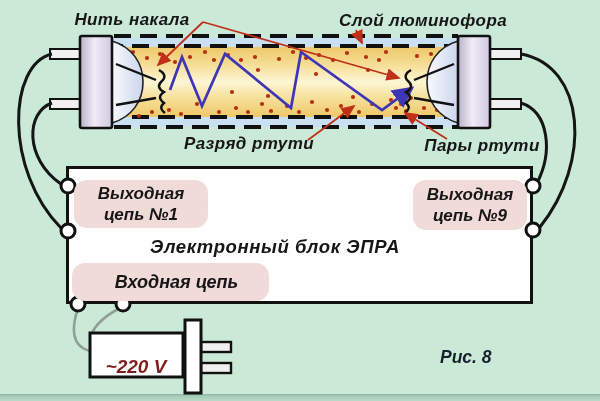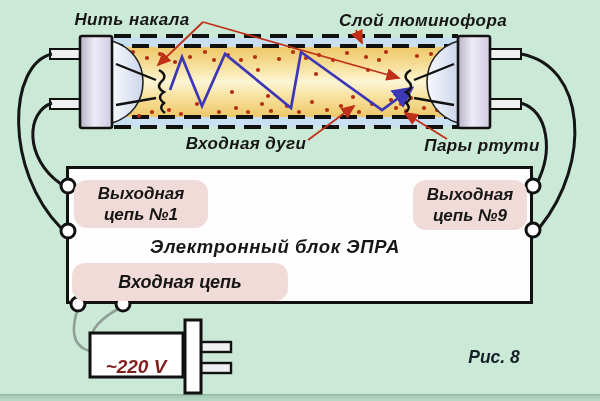--- a/index.html
+++ b/index.html
@@ -25,21 +25,21 @@
   .ballast-title{
     position:absolute;z-index:3;left:150px;top:236px;width:320px;
     text-align:left;color:#161616;font-weight:bold;font-style:italic;
     font-size:18.5px;letter-spacing:.6px;white-space:nowrap;
   }
   .plug-label{
     position:absolute;z-index:3;left:92px;top:356px;width:88px;text-align:center;
     color:#7f1d1d;font-weight:bold;font-style:italic;font-size:19px;white-space:nowrap;
   }
   .fig-caption{
-    position:absolute;z-index:3;left:452px;top:347px;width:84px;text-align:center;
+    position:absolute;z-index:3;left:440px;top:347px;width:84px;text-align:left;
     color:#16202a;font-weight:bold;font-style:italic;font-size:17.5px;white-space:nowrap;
   }
   .bottom-strip{
     position:absolute;z-index:0;left:0;bottom:0;width:600px;height:7px;
     background:linear-gradient(180deg,#8fb4a2 0%,#a9cebb 40%,#b9d9c8 100%);
   }
   svg.diagram{position:absolute;left:0;top:0;z-index:2;}
 </style>
 </head>
 <body>
@@ -203,32 +203,32 @@
       <circle cx="68" cy="231" r="7"></circle>
       <circle cx="533" cy="186" r="7"></circle>
       <circle cx="533" cy="230" r="7"></circle>
       <circle cx="78" cy="304" r="7"></circle>
       <circle cx="123" cy="304" r="7"></circle>
     </g>
   </svg>
 
   <div class="lbl" style="left:62px;top:10px;width:140px;">Нить накала</div>
   <div class="lbl" style="left:330px;top:11px;width:186px;">Слой люминофора</div>
-  <div class="lbl" style="left:184px;top:134px;width:124px;">Входная дуги</div>
+  <div class="lbl" style="left:184px;top:134px;width:124px;">Разряд ртути</div>
   <div class="lbl" style="left:422px;top:136px;width:120px;">Пары ртути</div>
 
   <div class="pinkbox" style="left:74px;top:180px;width:134px;height:48px;">
     <span>Выходная</span>
     <span>цепь №1</span>
   </div>
   <div class="pinkbox" style="left:413px;top:180px;width:114px;height:50px;">
     <span>Выходная</span>
     <span>цепь №9</span>
   </div>
   <div class="ballast-title">Электронный блок ЭПРА</div>
-  <div class="pinkbox" style="left:72px;top:263px;width:216px;height:38px;font-size:18px;">
+  <div class="pinkbox" style="left:72px;top:263px;width:185px;height:38px;font-size:18px;padding-left:12px;">
     <span>Входная цепь</span>
   </div>
 
   <div class="plug-label">~220 V</div>
   <div class="fig-caption">Рис. 8</div>
 
 </div>
 
 </body></html>

